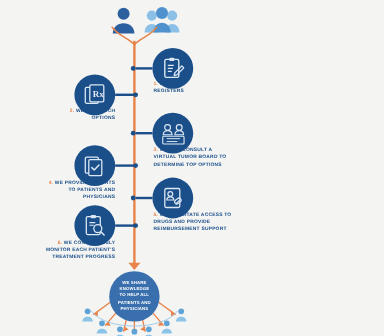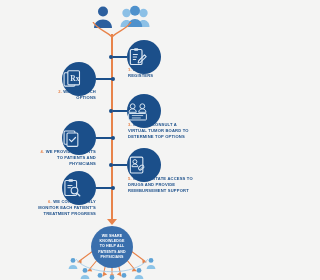--- a/index.html
+++ b/index.html
@@ -31,21 +31,21 @@
     border-top:6px solid #e8834a;
   }
   .yjoin{position:absolute;left:92px;top:22px;}
 
   
   .step{position:absolute;}
   .node{
     position:absolute;
     width:34px;height:34px;border-radius:50%;
     background:#1b4f8a;
-    display:flex;align-items:center;
+    display:flex;align-items:center;justify-content:center;
   }
   .node svg{display:block;}
   .branch{
     position:absolute;height:1.5px;background:#1b4f8a;top:16px;
   }
   .dot{
     position:absolute;width:4px;height:4px;border-radius:50%;
     background:#1b4f8a;top:15px;
   }
   .caption{

